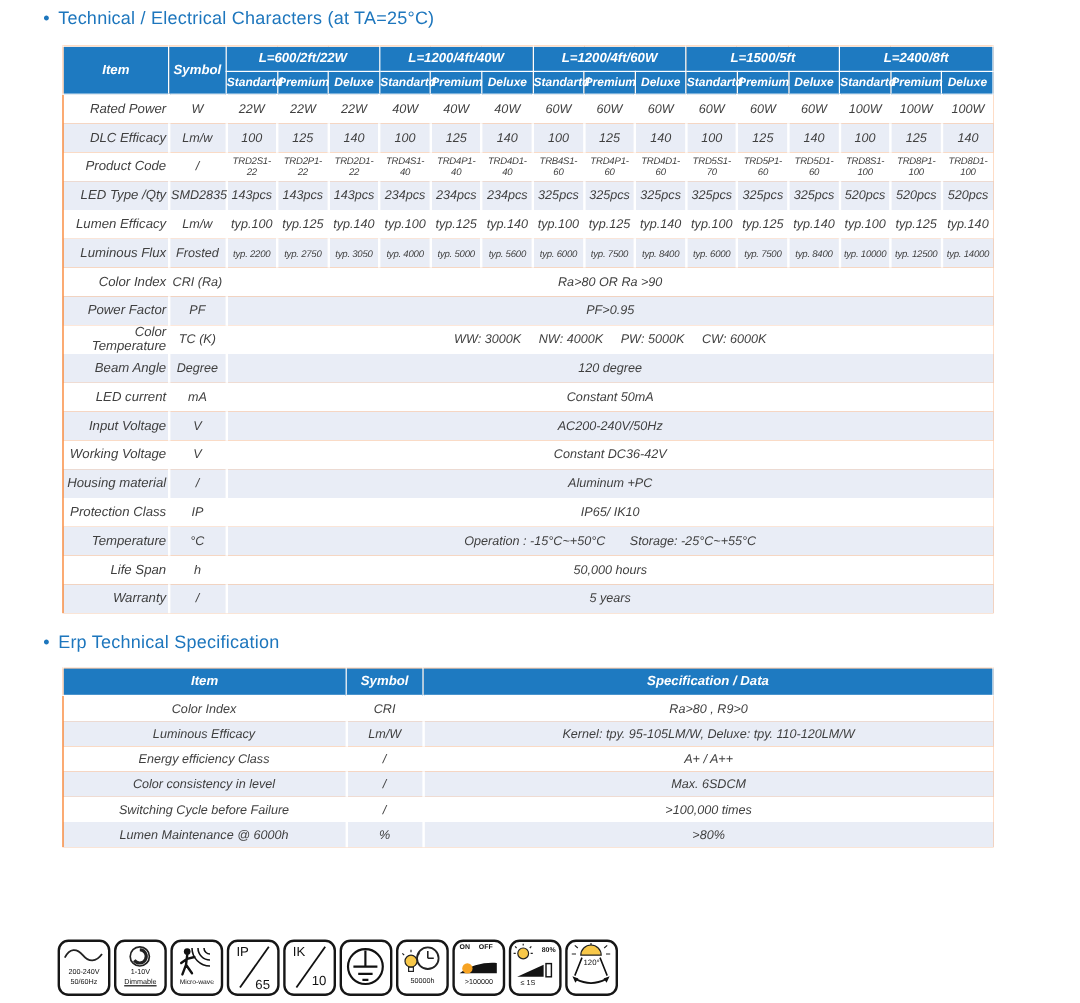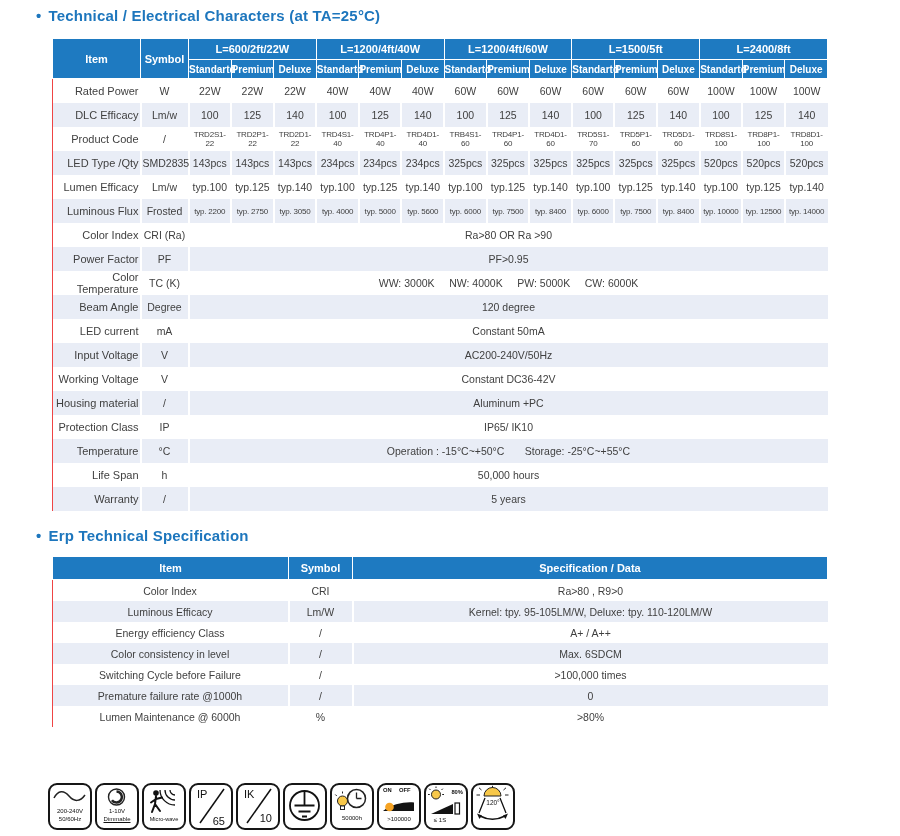--- a/index.html
+++ b/index.html
@@ -1,26 +1,26 @@
 <!DOCTYPE html>
 <html><head>
 <meta charset="utf-8">
 <style>
   html,body{margin:0;padding:0;}
   body{
     width:900px;height:836px;background:#ffffff;position:relative;
     font-family:"Liberation Sans",sans-serif;color:#3f3f3f;
     -webkit-font-smoothing:antialiased;
   }
-  .sec-title{position:absolute;left:36px;font-size:15px;font-weight:700;color:#1d76bd;letter-spacing:.2px;}
+  .sec-title{position:absolute;left:36px;font-size:15px;font-weight:400;color:#1d76bd;letter-spacing:.2px;}
   .sec-title .bullet{margin-right:7px;font-size:15px;}
   #title1{top:7px;}
   #title2{top:527px;}
 
-  table{border-collapse:collapse;table-layout:fixed;width:776px;background:#ef4444;}
+  table{border-collapse:collapse;table-layout:fixed;width:776px;background:#f97316;font-style:italic;}
   #table1{position:absolute;left:52px;top:38px;}
   #table2{position:absolute;left:52px;top:556px;}
 
   thead th{
     background:#1e7ac1;color:#ffffff;font-weight:700;text-align:center;
     border:1px solid #ffffff;padding:0;
   }
   #table1 thead th.h-corner{font-size:11.5px;}
   #table1 thead tr.grp-row th{height:20px;font-size:11px;}
   #table1 thead tr.sub-row th{height:18px;font-size:10px;font-weight:600;}
@@ -316,25 +316,20 @@
         <td>Color consistency in level</td>
         <td>/</td>
         <td>Max. 6SDCM</td>
       </tr>
       <tr>
         <td>Switching Cycle before Failure</td>
         <td>/</td>
         <td>&gt;100,000 times</td>
       </tr>
       <tr>
-        <td>Premature failure rate @1000h</td>
-        <td>/</td>
-        <td>0</td>
-      </tr>
-      <tr>
         <td>Lumen Maintenance @ 6000h</td>
         <td>%</td>
         <td>&gt;80%</td>
       </tr>
     </tbody>
 </table>
 
 <div id="icon-strip">
 
   <div class="iconbox">

